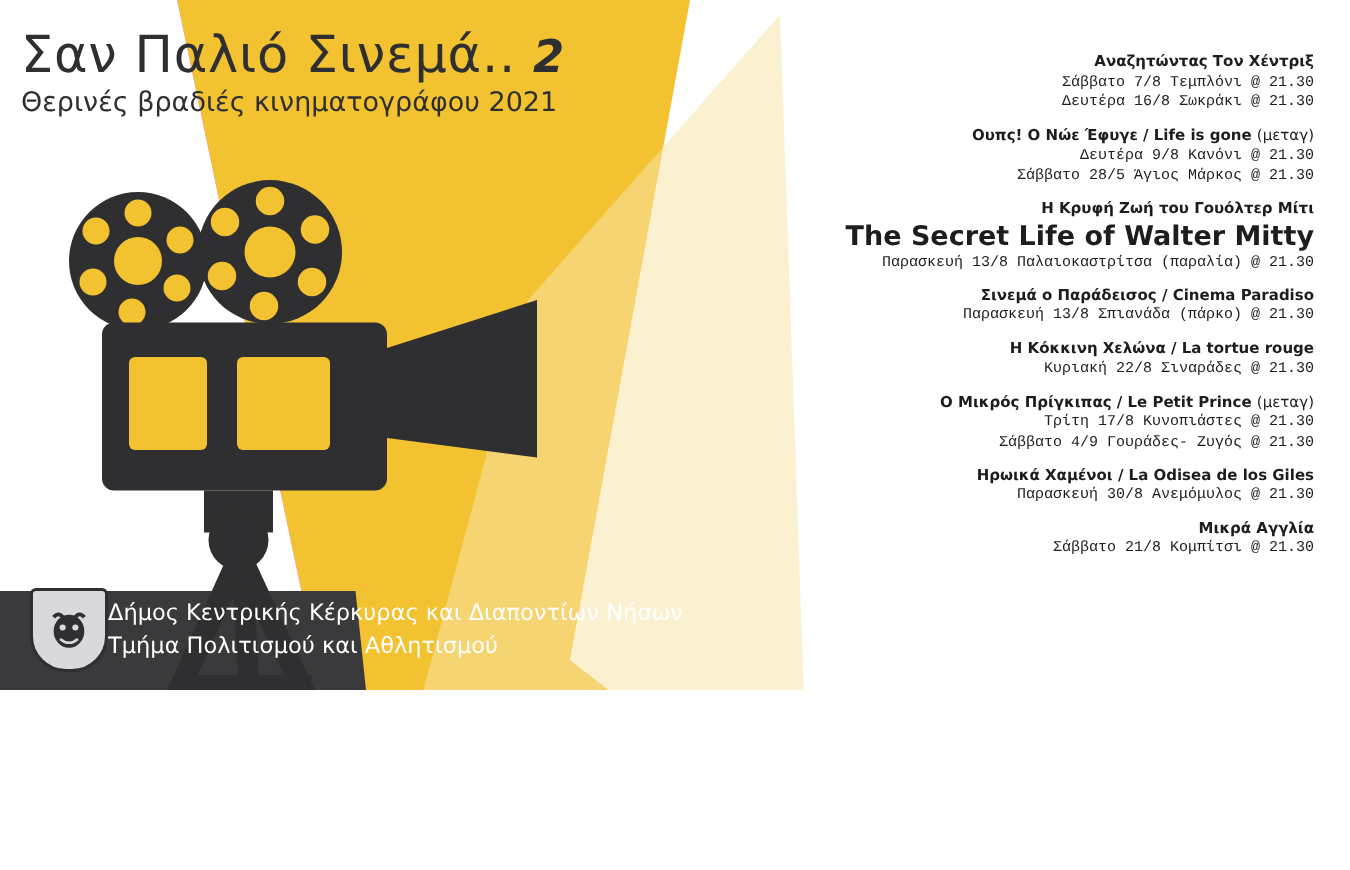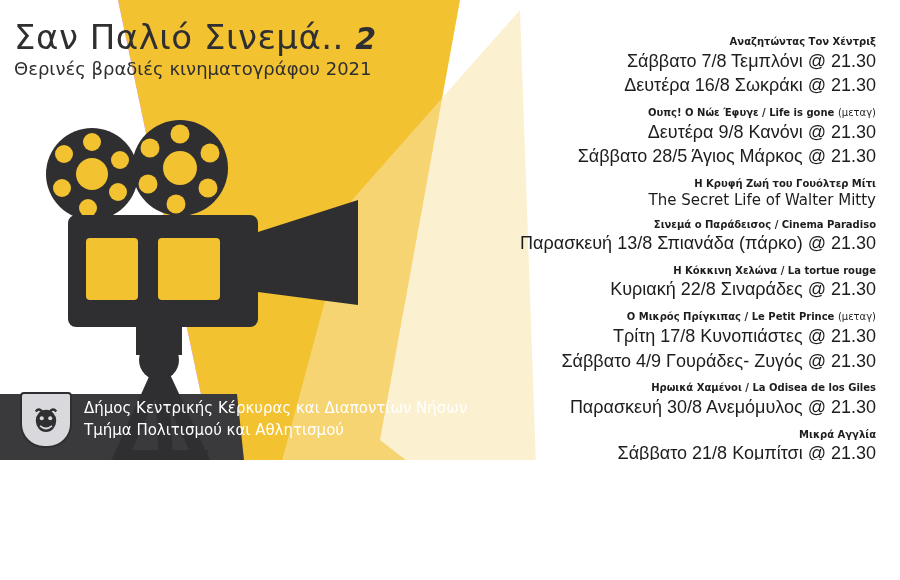--- a/index.html
+++ b/index.html
@@ -114,40 +114,39 @@
     font-size: 10px;
     font-weight: bold;
     color: #1d1d1f;
     line-height: 1.25;
   }
   .film-title .note {
     font-weight: normal;
   }
   .film-title-line2 {
     font-family: "DejaVu Sans", sans-serif;
-    font-size: 15px;
-    font-weight: normal;
+    font-size: 18px;
+    font-weight: bold;
     color: #1d1d1f;
     line-height: 1.25;
   }
   .screening {
-    font-family: Liberation Sans, sans-serif;
-    font-size: 18px;
+    font-family: Liberation Mono, monospace;
+    font-size: 10px;
     color: #1d1d1f;
     line-height: 1.38;
   }
 
   
   .footer {
     position: absolute;
     left: 20px;
     bottom: 12px;
     display: flex;
     align-items: center;
-    gap: 12px;
     z-index: 7;
   }
   .crest {
     width: 48px;
     height: 52px;
     background: #d9d9dd;
     border: 2px solid #2f2f31;
     border-radius: 4px 4px 24px 24px;
     position: relative;
     flex: 0 0 auto;
@@ -247,20 +246,21 @@
       </div>
       <div class="screening">Δευτέρα 9/8 Κανόνι @ 21.30</div>
       <div class="screening">Σάββατο 28/5 Άγιος Μάρκος @ 21.30</div>
     </div>
 
     <div class="film">
       <div class="film-title">
         <span>Η Κρυφή Ζωή του Γουόλτερ Μίτι</span>
       </div>
       <div class="film-title-line2">The Secret Life of Walter Mitty</div>
+      <div class="screening">Παρασκευή  13/8 Παλαιοκαστρίτσα (παραλία) @ 21.30</div>
     </div>
 
     <div class="film">
       <div class="film-title">
         <span>Σινεμά ο Παράδεισος / Cinema Paradiso</span>
       </div>
       <div class="screening">Παρασκευή 13/8 Σπιανάδα (πάρκο) @ 21.30</div>
     </div>
 
     <div class="film">

